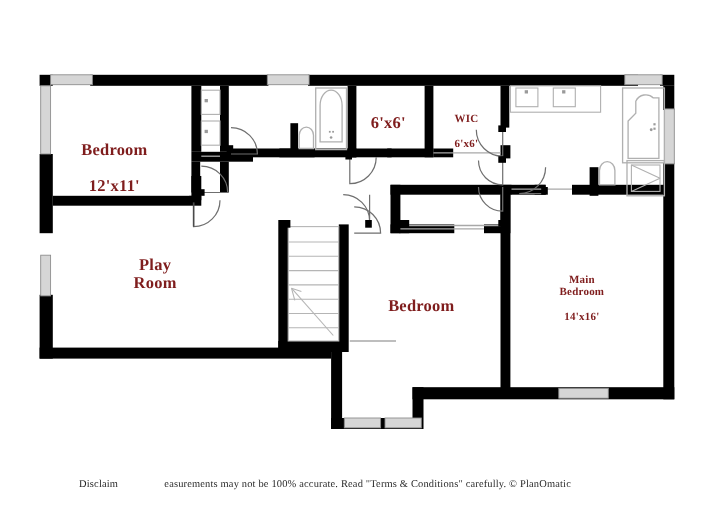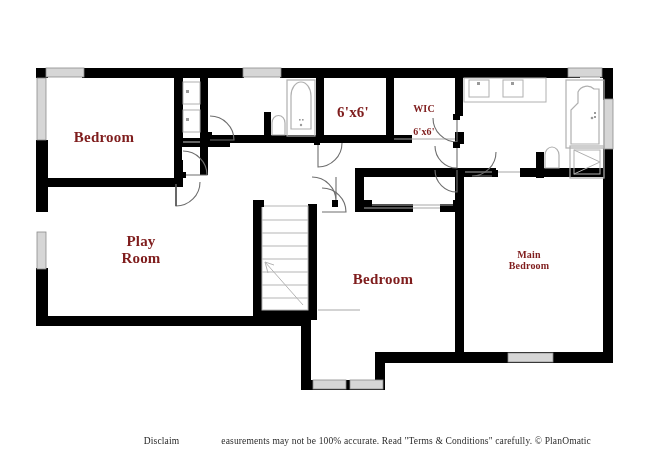--- a/index.html
+++ b/index.html
@@ -18,21 +18,21 @@
     line-height:1.12;
     white-space:pre-line;
     letter-spacing:.2px;
     pointer-events:none;
   }
   .rl-name{display:block;}
   .rl-dim{display:block;}
   .disclaimer{
     position:absolute;
     left:0;top:436px;width:591px;
-    text-align:right;
+    text-align:center;
     font-family:"Liberation Serif", serif;
     font-size:9.5px;
     color:#2b2b2b;
     letter-spacing:.15px;
   }
   .disc-a{color:#1f1f1f;}
   .disc-gap{display:inline-block;width:42px;}
 </style>
 </head>
 <body>
@@ -214,20 +214,21 @@
     <rect x="453" y="200" width="7" height="6"></rect>
     <rect x="492" y="170" width="6" height="7"></rect>
     <rect x="332" y="200" width="6" height="7"></rect>
     <rect x="256" y="200" width="8" height="7"></rect>
   </g>
 
 </svg>
 
 <div class="roomlabel" style="left:44px; top:112px; width:120px; font-size:15px;">
   <span class="rl-name">Bedroom</span>
+  <span class="rl-dim">12'x11'</span>
 </div>
 
 <div class="roomlabel" style="left:81px; top:216px; width:120px; font-size:15px;">
   <span class="rl-name">Play
 Room</span>
 </div>
 
 <div class="roomlabel" style="left:313px; top:87px; width:80px; font-size:15px;">
   <span class="rl-dim">6'x6'</span>
 </div>
@@ -237,17 +238,18 @@
   <span class="rl-dim">6'x6'</span>
 </div>
 
 <div class="roomlabel" style="left:323px; top:254px; width:120px; font-size:15px;">
   <span class="rl-name">Bedroom</span>
 </div>
 
 <div class="roomlabel" style="left:469px; top:238px; width:120px; font-size:10px;">
   <span class="rl-name">Main
 Bedroom</span>
+  <span class="rl-dim">14'x16'</span>
 </div>
 
 <div class="disclaimer">
   <span class="disc-a">Disclaim</span><span class="disc-gap"></span><span>easurements may not be 100% accurate. Read "Terms &amp; Conditions" carefully. © PlanOmatic</span>
 </div>
 
 </body></html>

